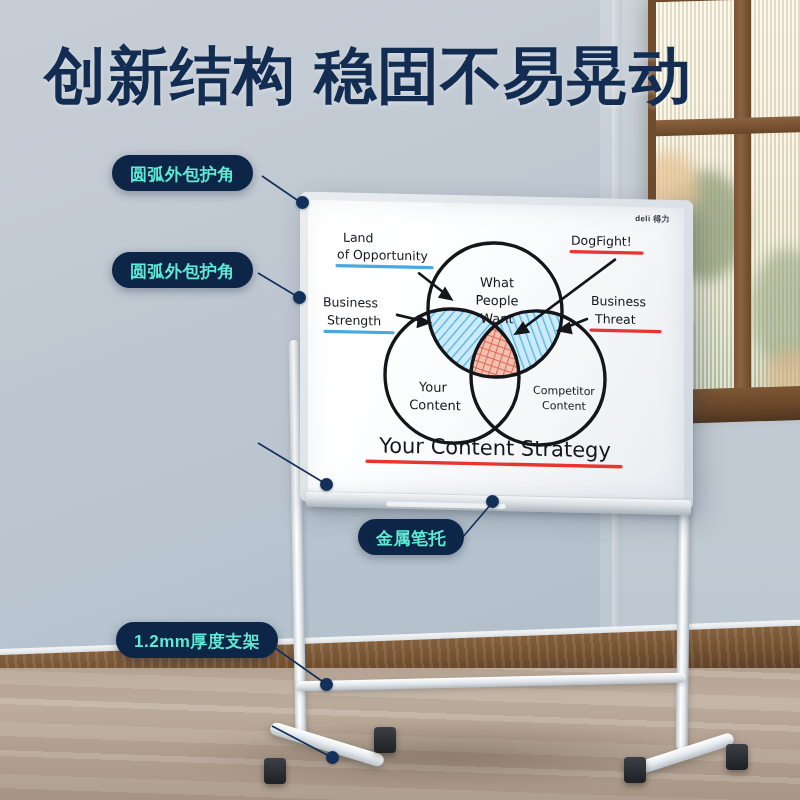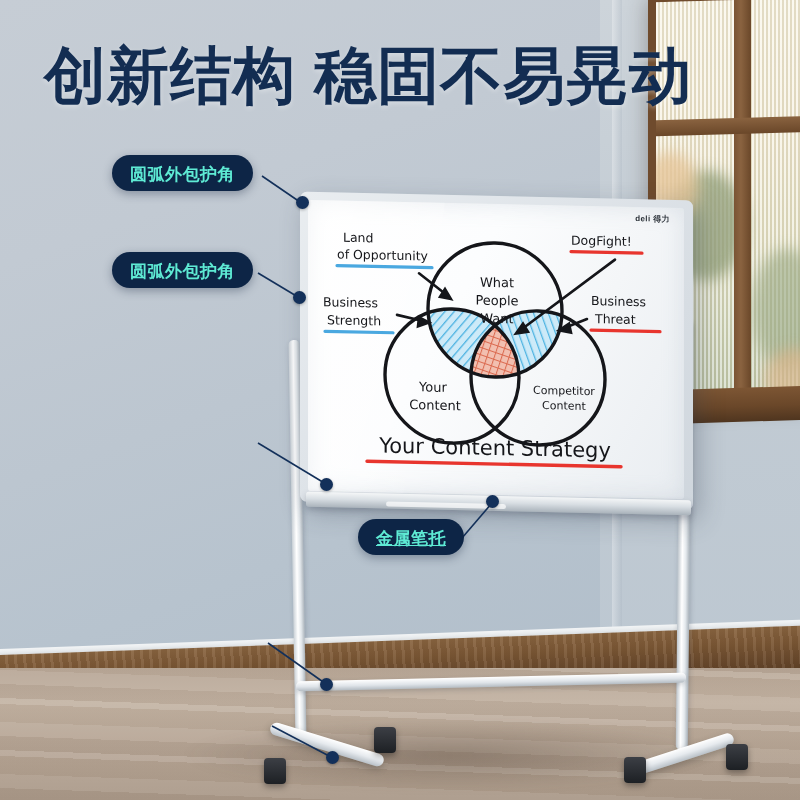--- a/index.html
+++ b/index.html
@@ -355,20 +355,21 @@
   </svg>
 
   <div class="pill" style="left:112px;top:155px;">圆弧外包护角</div>
   <div class="lead-dot" style="left:296px;top:196px;"></div>
 
   <div class="pill" style="left:112px;top:252px;">圆弧外包护角</div>
   <div class="lead-dot" style="left:293px;top:291px;"></div>
 
   <div class="lead-dot" style="left:320px;top:478px;"></div>
 
-  <div class="pill" style="left:358px;top:519px;text-decoration:underline;">金属笔托</div>
+  <div class="pill" style="left:358px;top:519px;">金属笔托</div>
   <div class="lead-dot" style="left:486px;top:495px;"></div>
 
+  <div class="pill" style="left:116px;top:622px;">1.2mm厚度支架</div>
   <div class="lead-dot" style="left:320px;top:678px;"></div>
 
   <div class="lead-dot" style="left:326px;top:751px;"></div>
 
 </div>
 
 </body></html>

